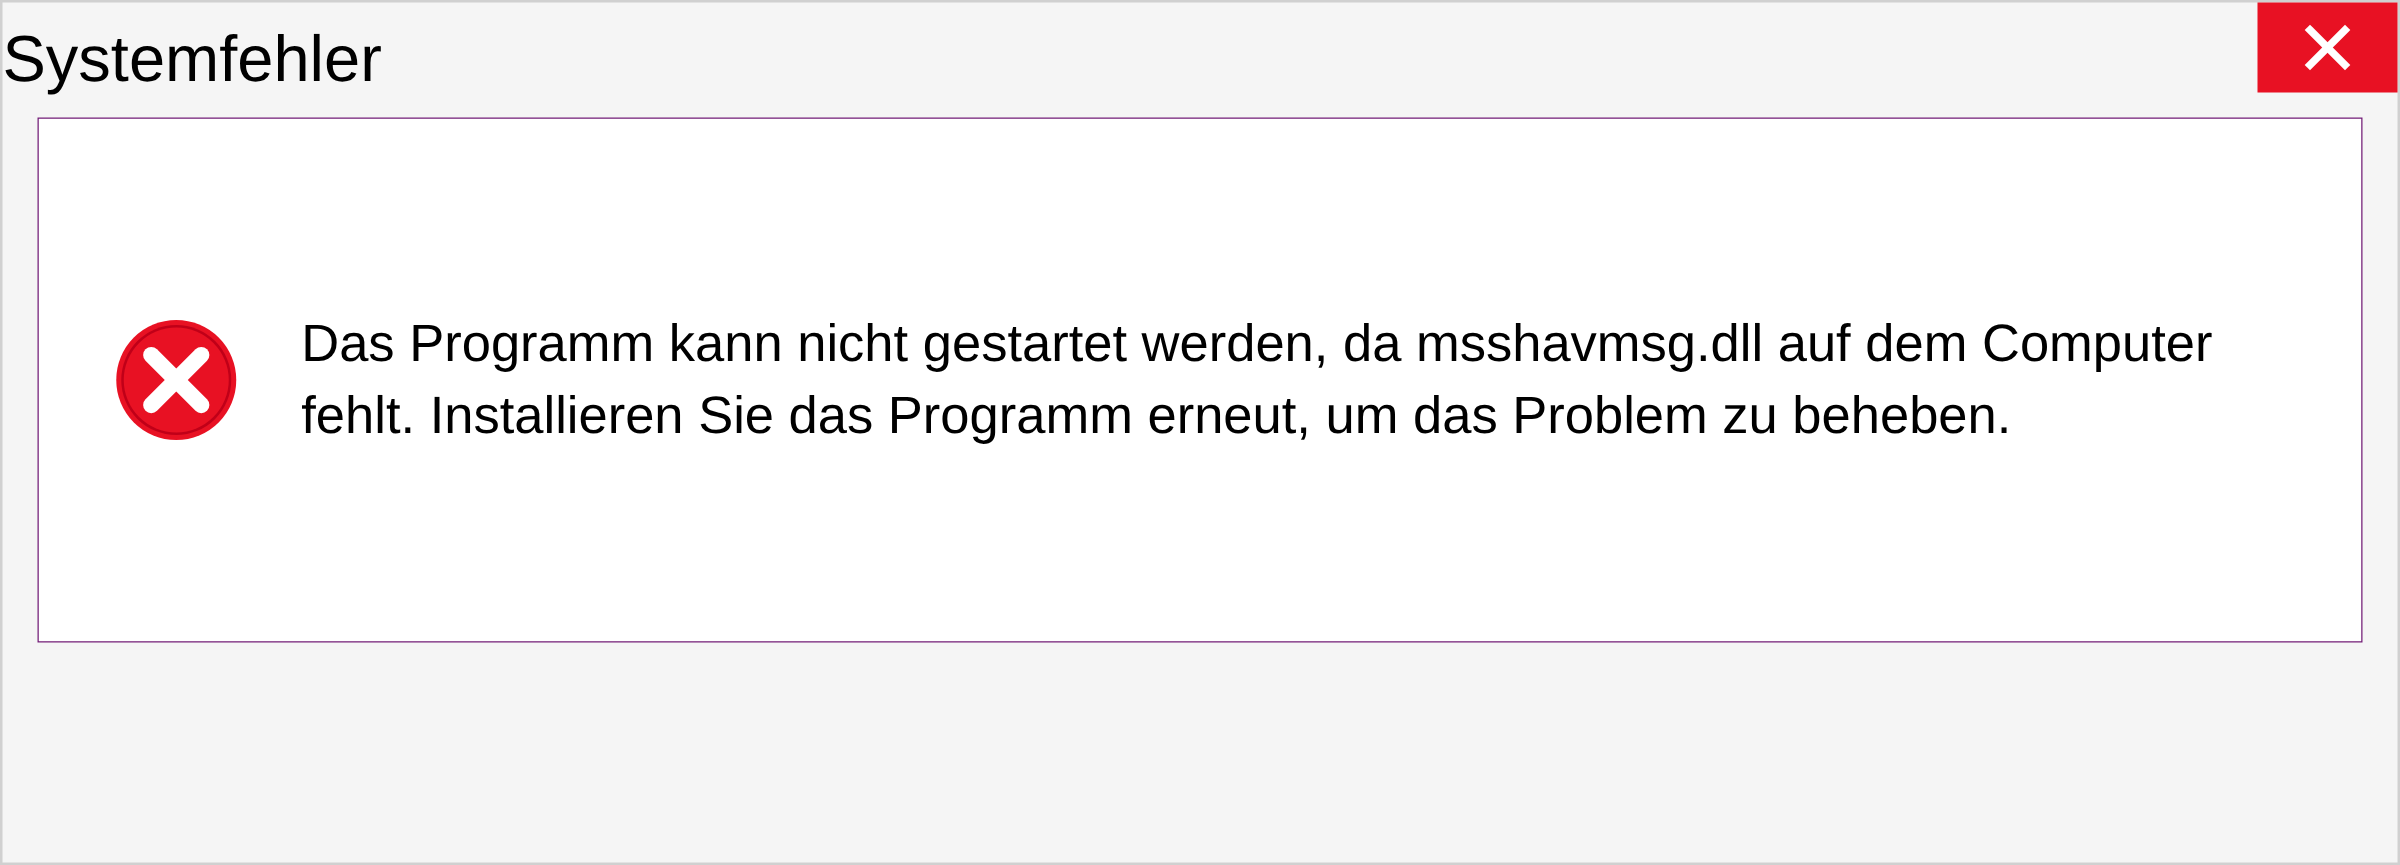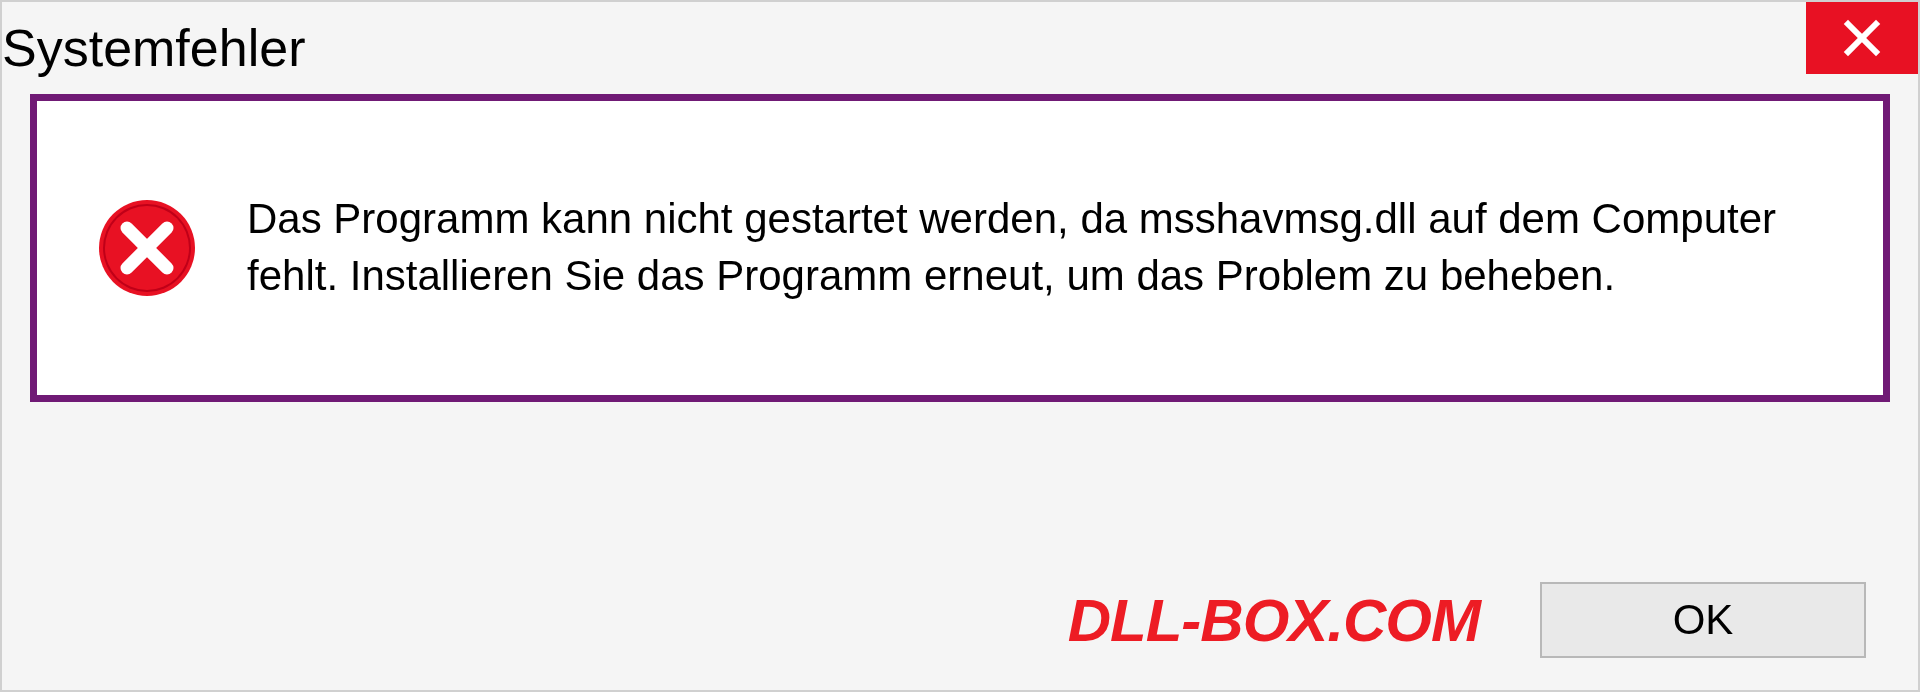--- a/index.html
+++ b/index.html
@@ -50,22 +50,22 @@
     .close-btn svg {
       width: 40px;
       height: 40px;
     }
     .content-area {
       flex: 1;
       padding: 0 28px;
     }
     .message-box {
       background: #fff;
-      border: 7px solid #701a75;
-      height: 308px;
+      border: 1px solid #701a75;
+      height: 420px;
       display: flex;
       align-items: center;
       padding: 0 56px 0 60px;
     }
     .error-icon {
       flex-shrink: 0;
       width: 100px;
       height: 100px;
       margin-right: 50px;
     }
@@ -127,17 +127,13 @@
           <circle cx="50" cy="50" r="44" fill="#c00018"></circle>
           <circle cx="50" cy="50" r="42" fill="#e81123"></circle>
           <line x1="30" y1="30" x2="70" y2="70" stroke="#fff" stroke-width="13" stroke-linecap="round"></line>
           <line x1="70" y1="30" x2="30" y2="70" stroke="#fff" stroke-width="13" stroke-linecap="round"></line>
         </svg>
       </div>
       <div class="message-text">Das Programm kann nicht gestartet werden, da msshavmsg.dll auf dem Computer fehlt. Installieren Sie das Programm erneut, um das Problem zu beheben.</div>
     </div>
   </div>
 
-  <div class="footer">
-    <div class="watermark">DLL-BOX.COM</div>
-    <button class="ok-btn">OK</button>
-  </div>
 </div>
 
 </body></html>

